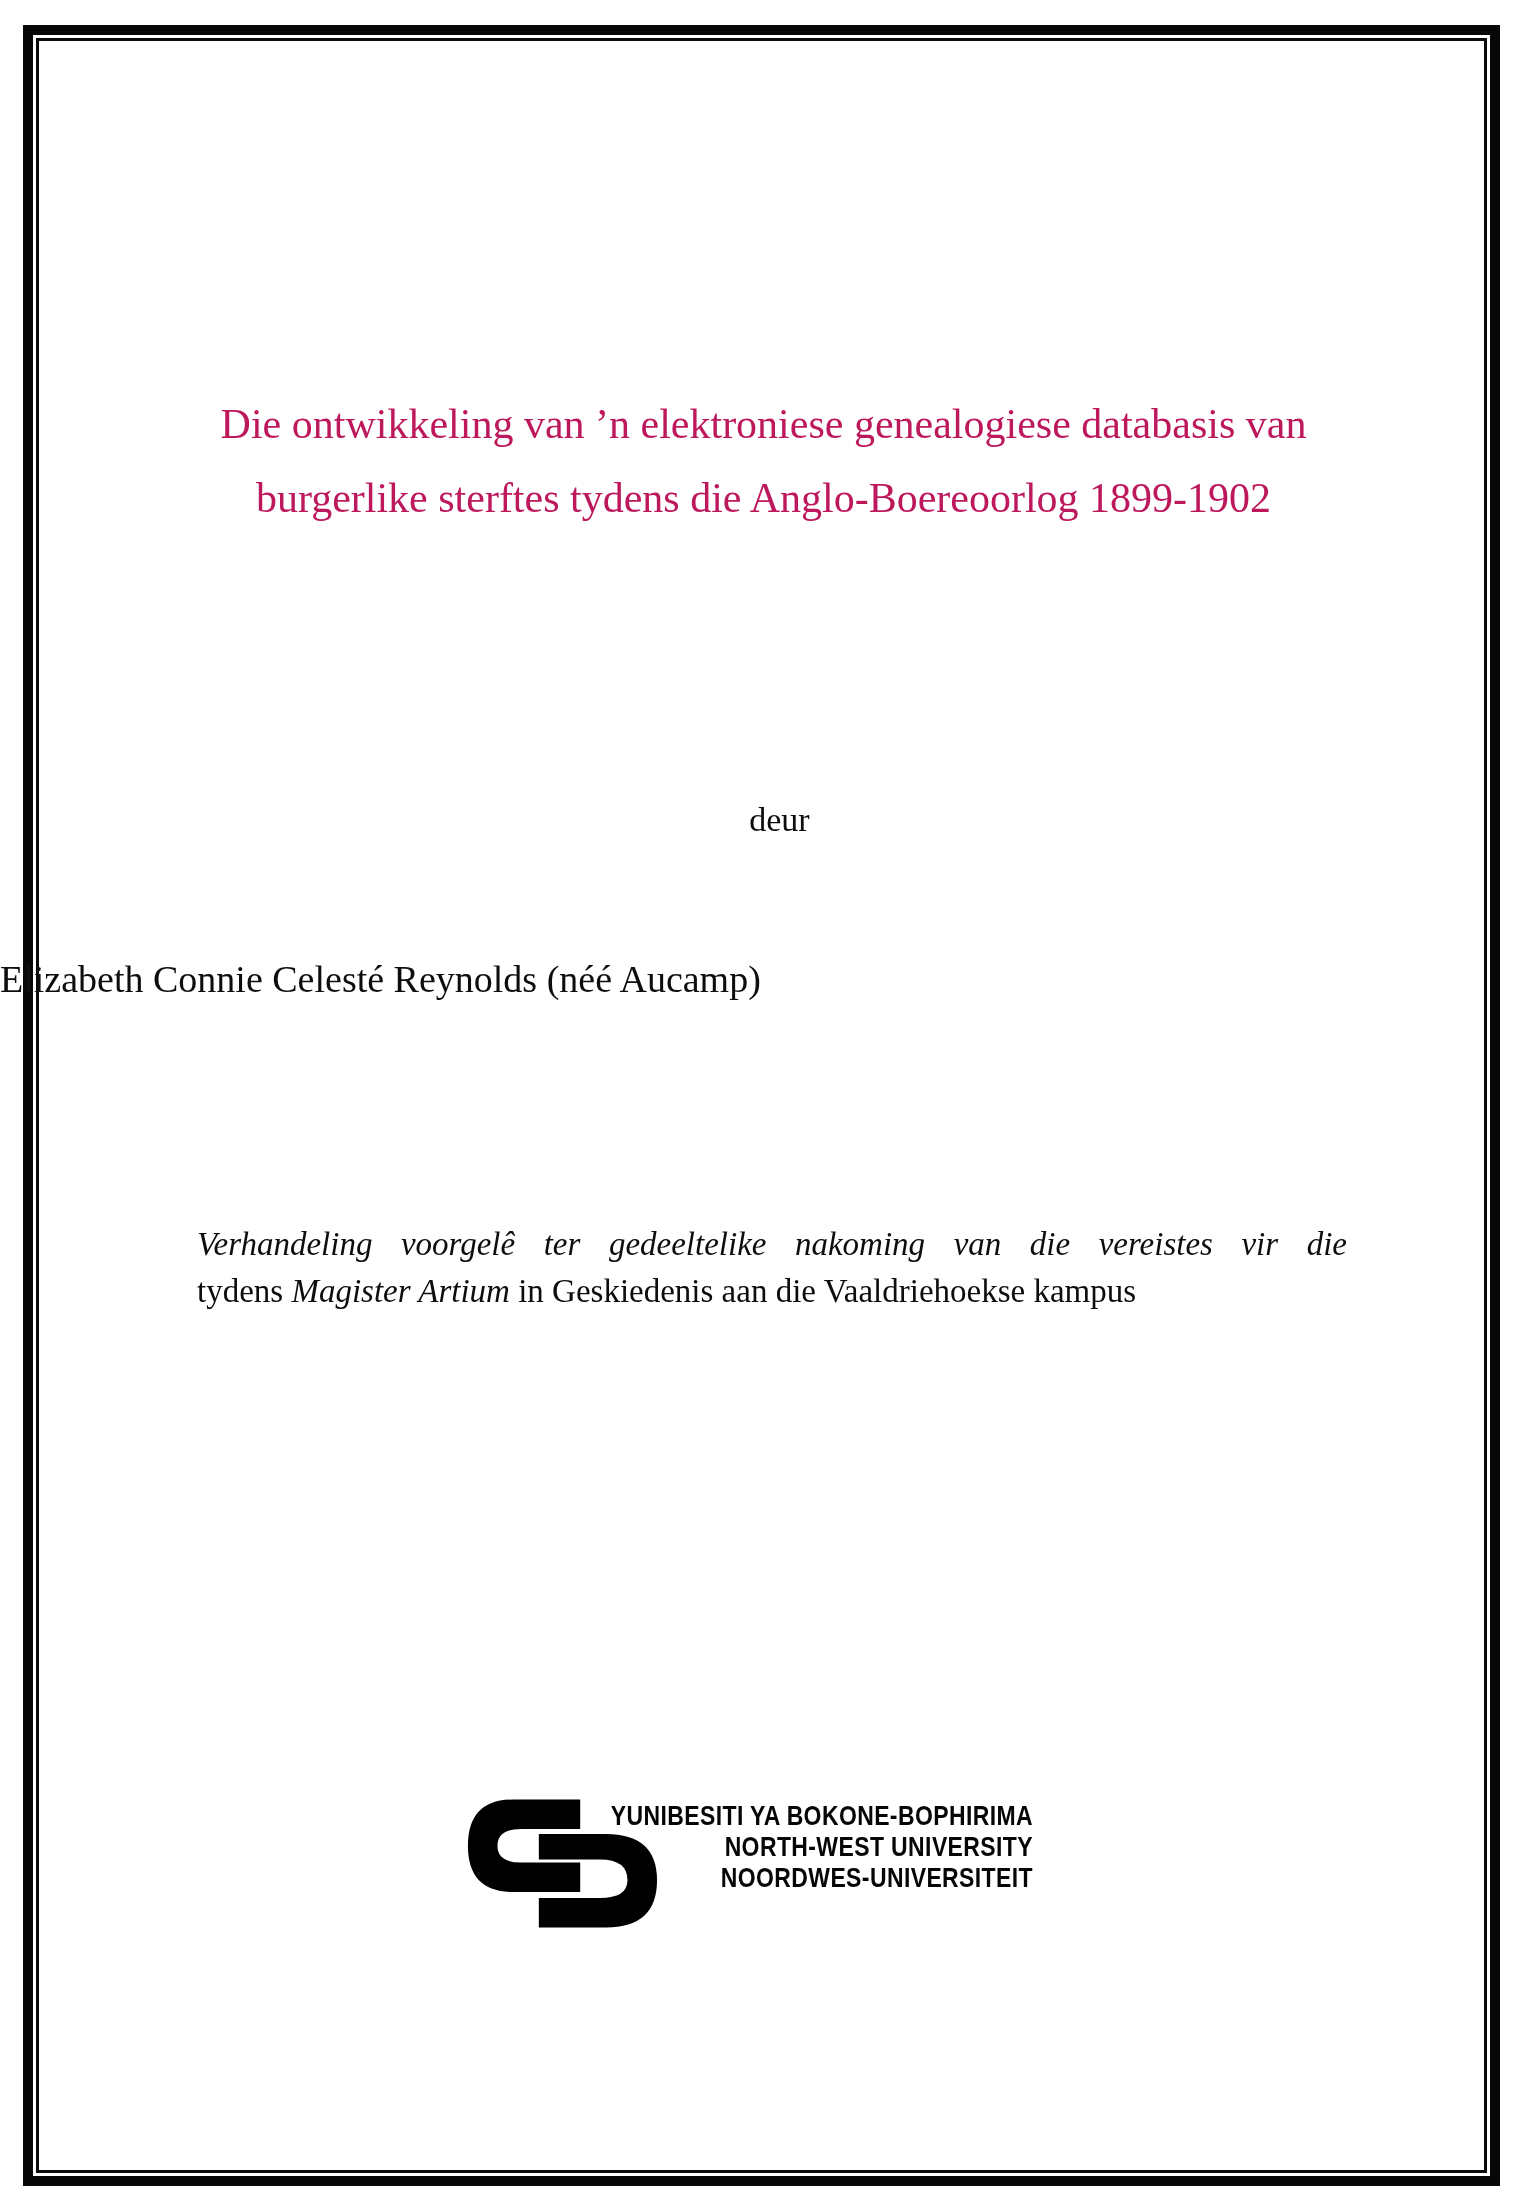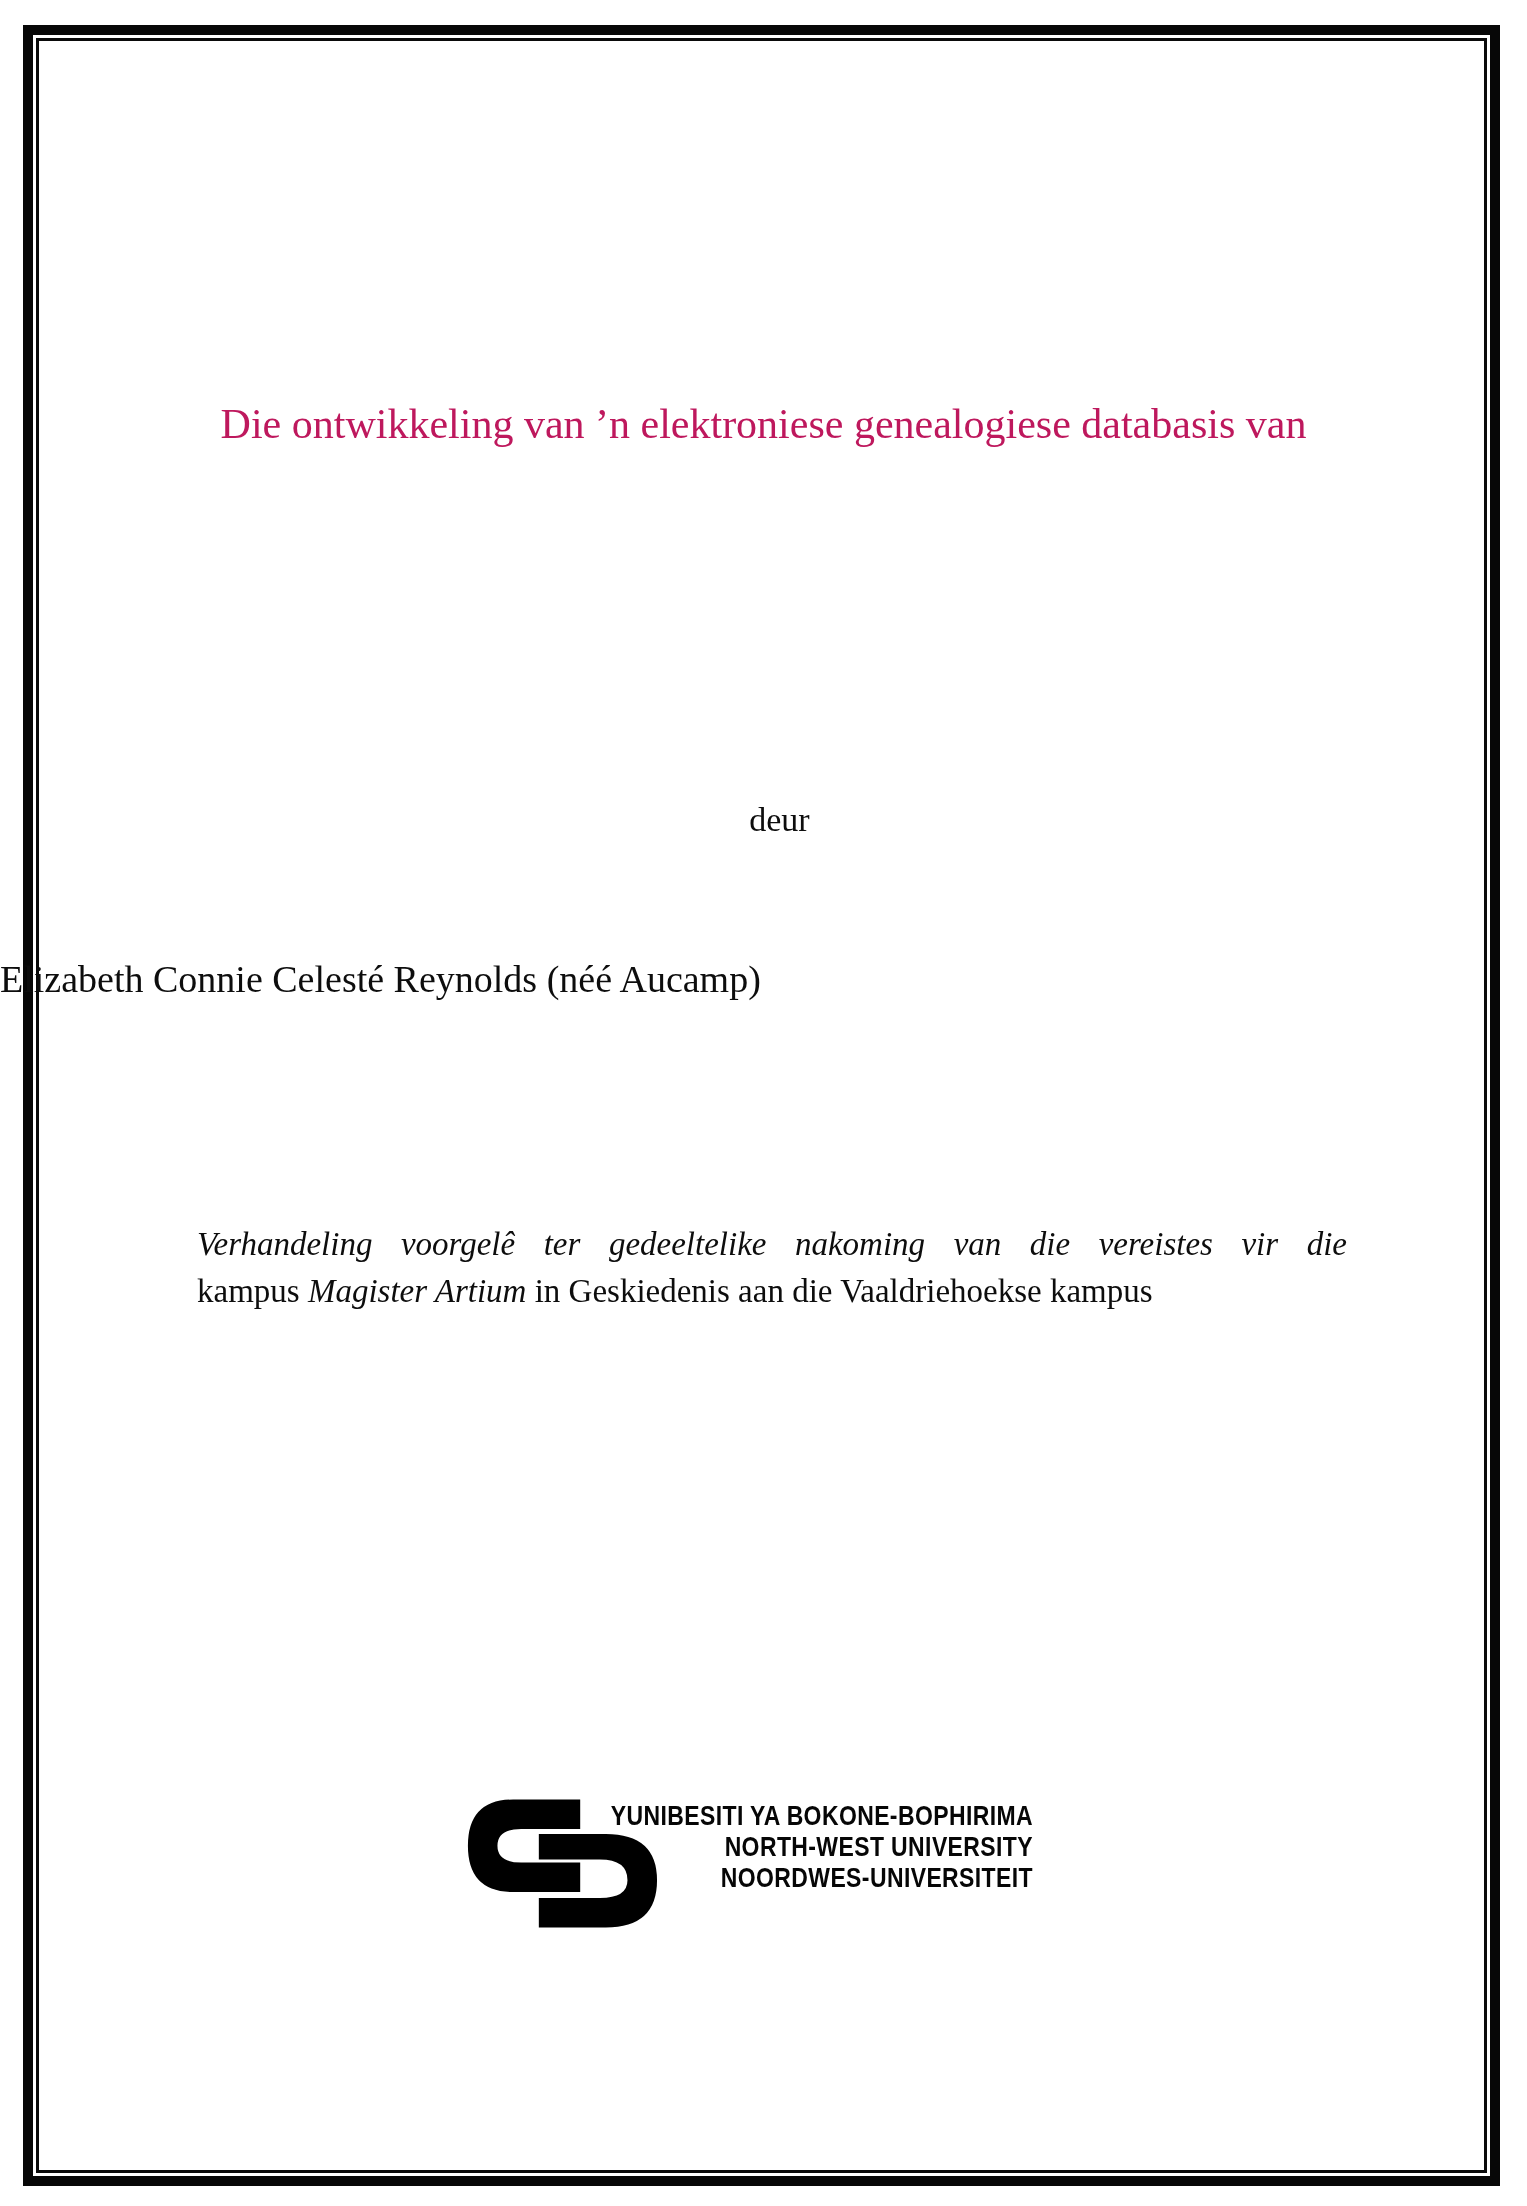--- a/index.html
+++ b/index.html
@@ -107,29 +107,30 @@
 </head>
 <body>
 
 <div class="page">
 
   <div class="frame-outer"></div>
   <div class="frame-inner"></div>
 
   <div class="title">
     <div>Die ontwikkeling van ’n elektroniese genealogiese databasis van</div>
+    <div>burgerlike sterftes tydens die Anglo-Boereoorlog 1899-1902</div>
   </div>
 
   <div class="byline">deur</div>
 
   <div class="author">Elizabeth Connie Celesté Reynolds (néé Aucamp)</div>
 
   <div class="statement">
     <div class="st-line1">Verhandeling voorgelê ter gedeeltelike nakoming van die vereistes vir die</div>
-    <div class="st-line"><span>kampus </span><span class="ital">Magister Artium</span><span> in Geskiedenis aan die Vaaldriehoekse kampus</span></div>
+    <div class="st-line"><span>tydens </span><span class="ital">Magister Artium</span><span> in Geskiedenis aan die Vaaldriehoekse kampus</span></div>
   </div>
 
   <div class="supervisor">
   </div>
 
   <div class="logo">
     <svg class="logo-mark" viewBox="0 0 200 130" xmlns="http://www.w3.org/2000/svg" aria-hidden="true">
 
       <path fill="#000000" d="M120,0 L52,0 Q6,0 6,47 Q6,94 52,94 L120,94 L120,64 L60,64 Q36,64 36,47 Q36,30 60,30 L120,30 Z"></path>
 

